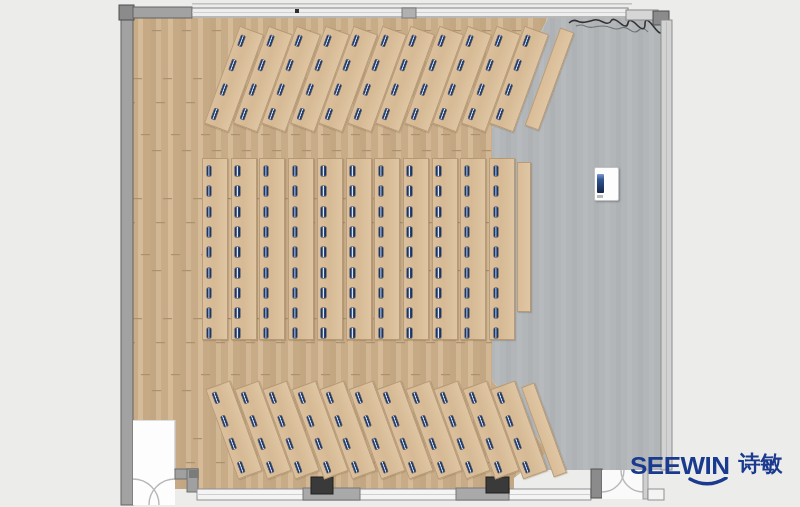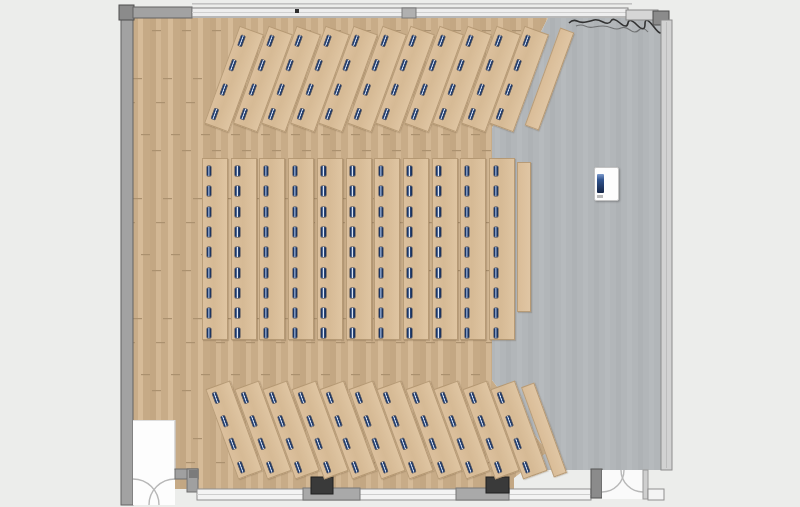--- a/index.html
+++ b/index.html
@@ -373,14 +373,21 @@
         <div class="seat" style="left: 3.5px; top: 78.5px;"></div>
       </div>
       <div class="strip plain" style="width: 14px; height: 96px; left: 537px; top: 382px; transform: rotate(-20deg);"></div>
     </div>
 
   <div class="podium" id="podium" style="left: 594px; top: 167px; width: 25px; height: 34px;">
     <div class="screen"></div>
     <div class="tray"></div>
   </div>
 
+  <div class="logo">
+    <span class="en">SEEWIN</span>
+    <svg width="42" height="13" viewBox="0 0 42 13">
+      <path d="M3,2 Q21,12 39,1" fill="none" stroke="#1a3a8f" stroke-width="3.4" stroke-linecap="round"></path>
+    </svg>
+    <span class="cn">诗敏</span>
+  </div>
 
 </div>
 
 </body></html>

